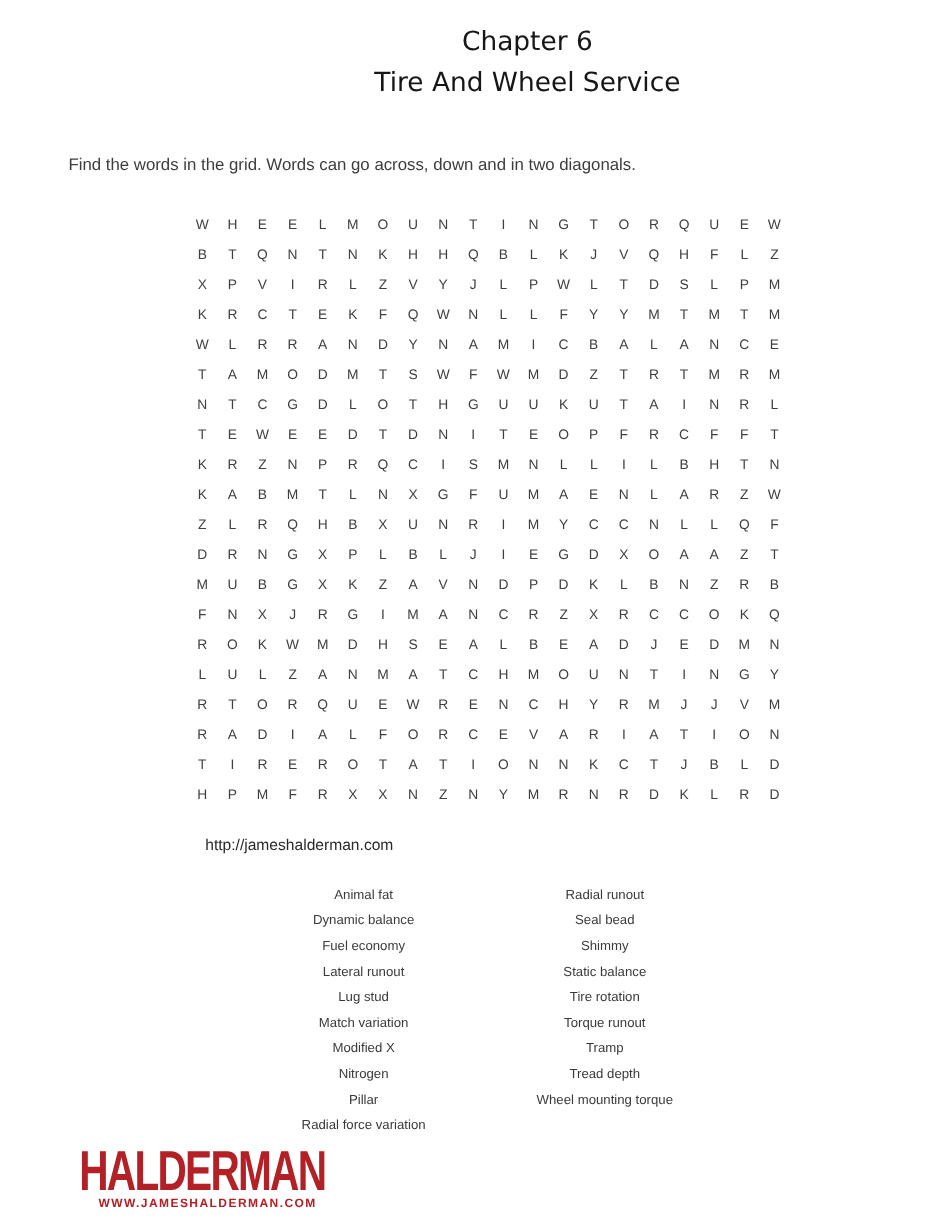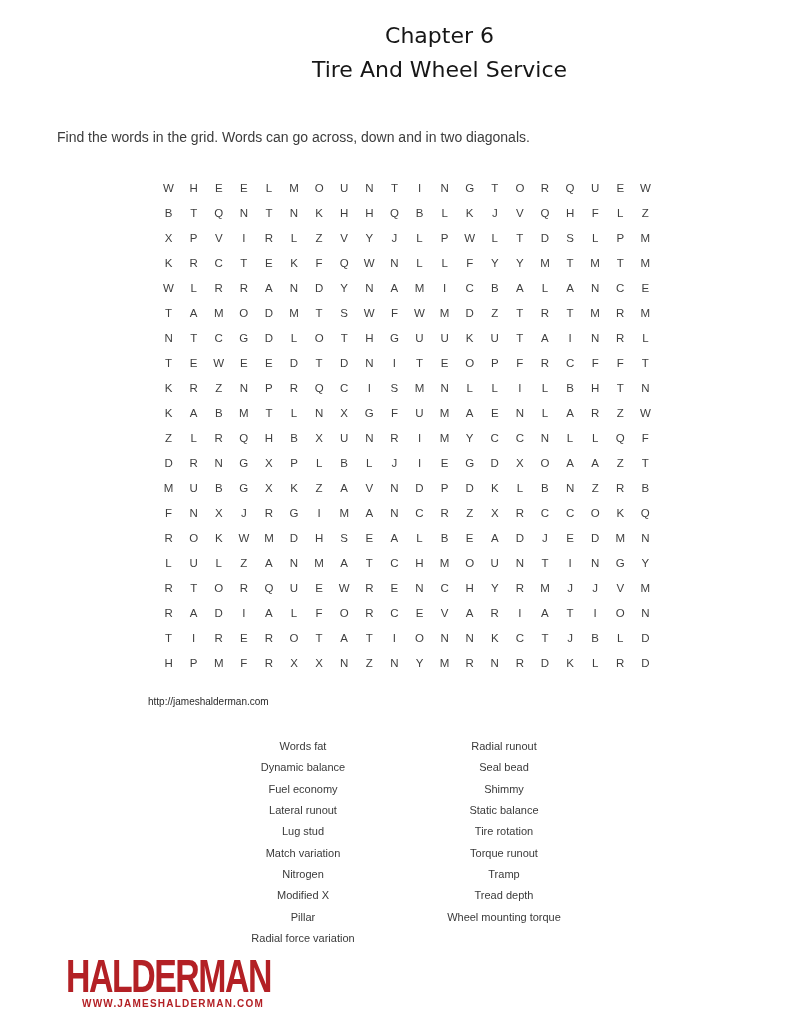--- a/index.html
+++ b/index.html
@@ -55,23 +55,23 @@
     display: flex;
     align-items: center;
     justify-content: center;
     font-size: 11.5px;
     color: #3f3f3f;
   }
 
   
   .source-url {
     position: absolute;
-    left: 148px;
+    left: 171px;
     top: 696px;
-    font-size: 10px;
+    font-size: 13px;
     color: #2a2a2a;
   }
 
   
   .word-col {
     position: absolute;
     top: 736px;
     width: 210px;
     text-align: center;
     font-size: 11px;
@@ -563,28 +563,28 @@
         <span class="grid-cell">K</span>
         <span class="grid-cell">L</span>
         <span class="grid-cell">R</span>
         <span class="grid-cell">D</span>
       </div>
     </div>
 
   <div class="source-url">http://jameshalderman.com</div>
 
   <div class="word-col words-left">
-      <div class="word-item">Words fat</div>
+      <div class="word-item">Animal fat</div>
       <div class="word-item">Dynamic balance</div>
       <div class="word-item">Fuel economy</div>
       <div class="word-item">Lateral runout</div>
       <div class="word-item">Lug stud</div>
       <div class="word-item">Match variation</div>
+      <div class="word-item">Modified X</div>
       <div class="word-item">Nitrogen</div>
-      <div class="word-item">Modified X</div>
       <div class="word-item">Pillar</div>
       <div class="word-item">Radial force variation</div>
     </div>
 
   <div class="word-col words-right">
       <div class="word-item">Radial runout</div>
       <div class="word-item">Seal bead</div>
       <div class="word-item">Shimmy</div>
       <div class="word-item">Static balance</div>
       <div class="word-item">Tire rotation</div>

